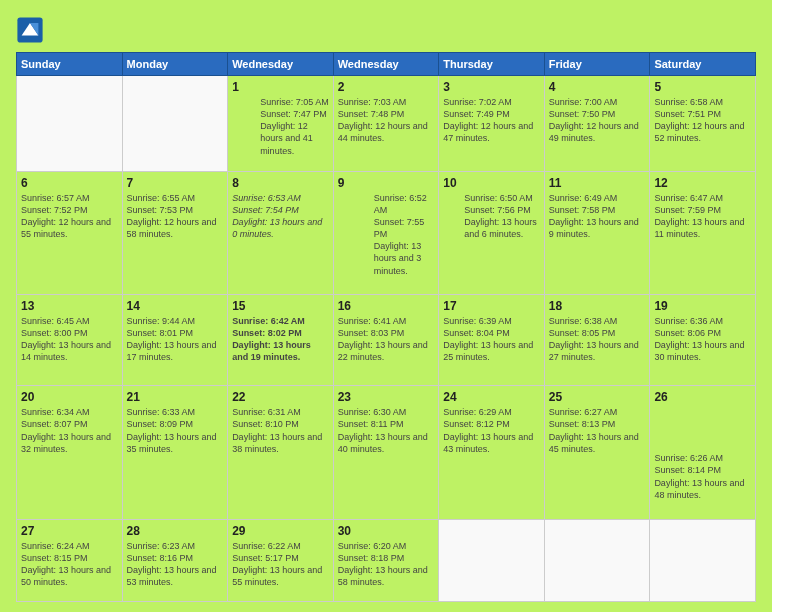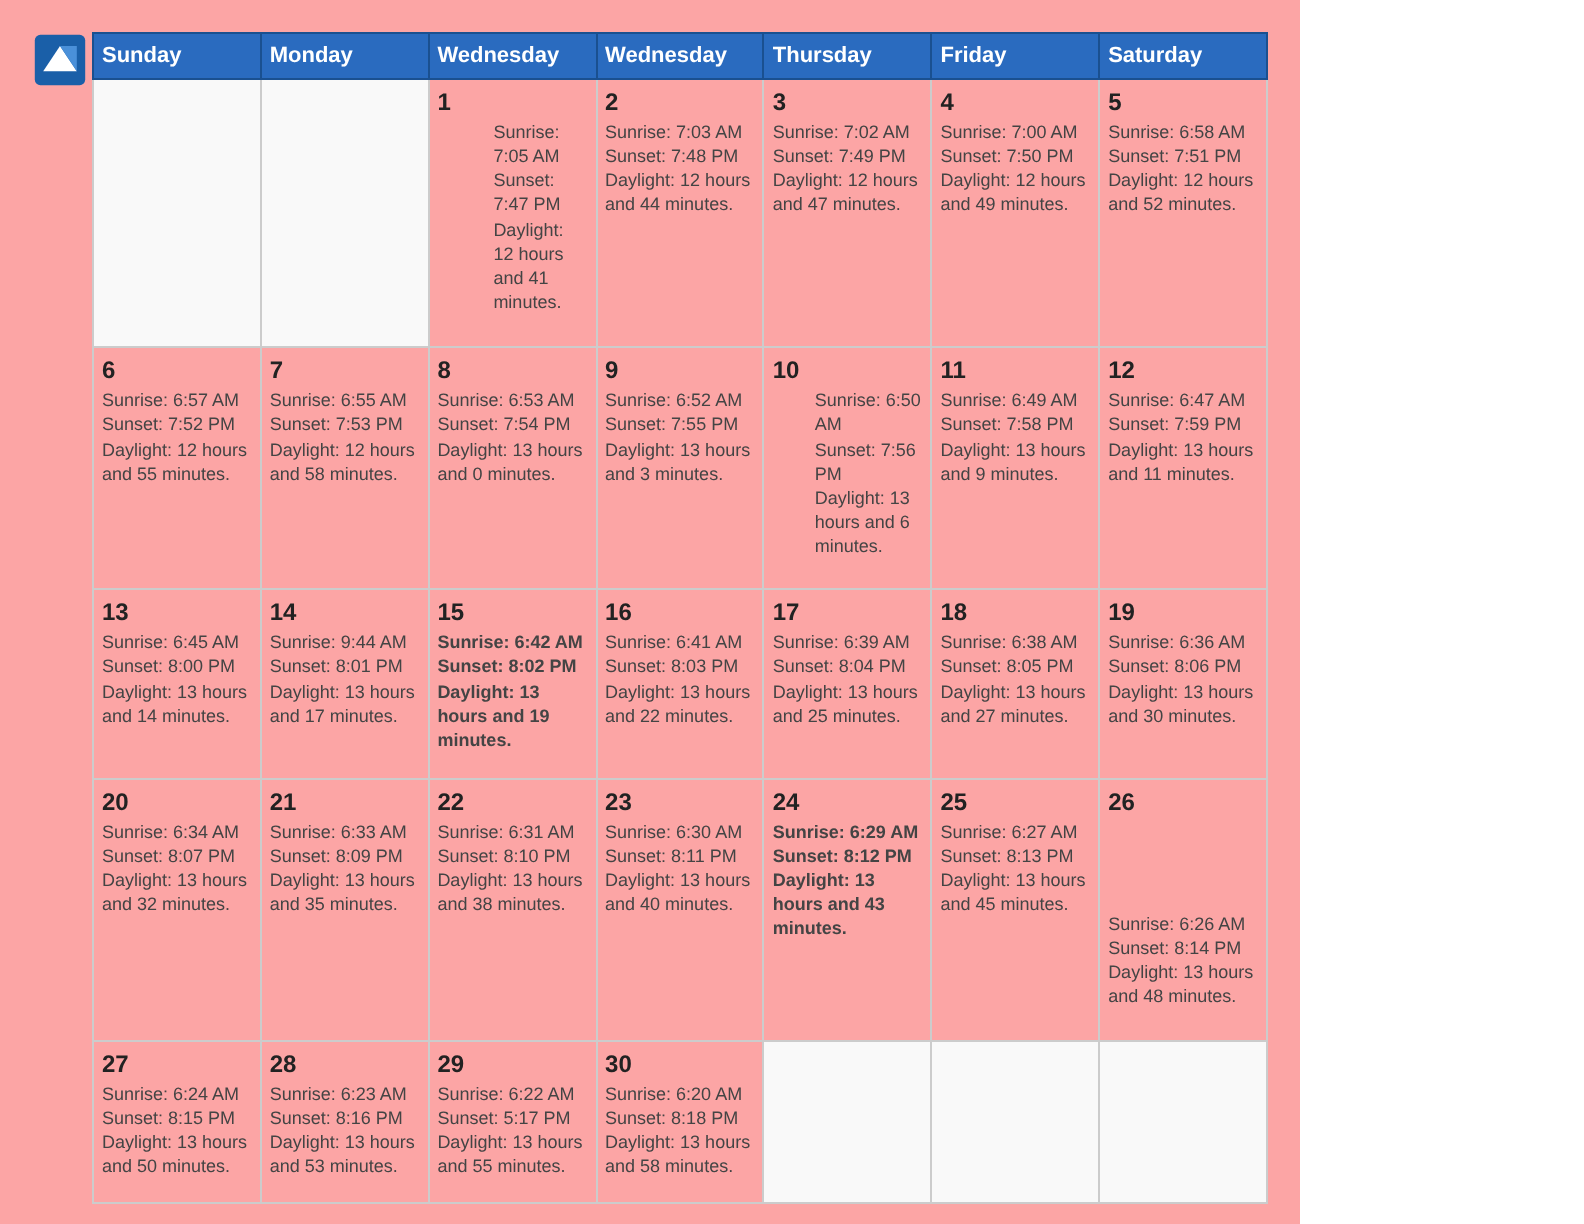--- a/index.html
+++ b/index.html
@@ -4,26 +4,26 @@
   <style>
     * { margin: 0; padding: 0; box-sizing: border-box; }
     body {
       font-family: Arial, sans-serif;
       background: #fff;
       width: 792px;
       height: 612px;
       overflow: hidden;
     }
     .page {
-      width: 650px;
+      width: 772px;
       height: 612px;
-      background: #fca5a5;
+      background: #bef264;
       padding: 16px 16px 10px 16px;
       display: flex;
-      flex-direction: row;
+      flex-direction: column;
     }
     .header {
       display: flex;
       justify-content: space-between;
       align-items: flex-start;
       margin-bottom: 8px;
     }
     .logo {
       display: flex;
       align-items: center;
@@ -180,27 +180,27 @@
 Daylight: 12 hours and 55 minutes.</div>
           </td>
           <td>
             <span class="day-number">7</span>
             <div class="day-info" style="white-space: pre-line;">Sunrise: 6:55 AM
 Sunset: 7:53 PM
 Daylight: 12 hours and 58 minutes.</div>
           </td>
           <td>
             <span class="day-number">8</span>
-            <div class="day-info" style="white-space: pre-line;">Sunrise: 6:53 AM
+            <div class="day-info" style="white-space: pre-line; font-style: italic;">Sunrise: 6:53 AM
 Sunset: 7:54 PM
 Daylight: 13 hours and 0 minutes.</div>
           </td>
           <td>
             <span class="day-number">9</span>
-            <div class="day-info" style="white-space: pre-line;">Sunrise: 6:52 AM
+            <div class="day-info" style="white-space: pre-line; margin-left: 36px;">Sunrise: 6:52 AM
 Sunset: 7:55 PM
 Daylight: 13 hours and 3 minutes.</div>
           </td>
           <td>
             <span class="day-number">10</span>
             <div class="day-info" style="white-space: pre-line; margin-left: 21px;">Sunrise: 6:50 AM
 Sunset: 7:56 PM
 Daylight: 13 hours and 6 minutes.</div>
           </td>
           <td>
@@ -280,21 +280,21 @@
 Daylight: 13 hours and 38 minutes.</div>
           </td>
           <td>
             <span class="day-number">23</span>
             <div class="day-info" style="white-space: pre-line;">Sunrise: 6:30 AM
 Sunset: 8:11 PM
 Daylight: 13 hours and 40 minutes.</div>
           </td>
           <td>
             <span class="day-number">24</span>
-            <div class="day-info" style="white-space: pre-line; font-weight: bold;">Sunrise: 6:29 AM
+            <div class="day-info" style="white-space: pre-line;">Sunrise: 6:29 AM
 Sunset: 8:12 PM
 Daylight: 13 hours and 43 minutes.</div>
           </td>
           <td>
             <span class="day-number">25</span>
             <div class="day-info" style="white-space: pre-line;">Sunrise: 6:27 AM
 Sunset: 8:13 PM
 Daylight: 13 hours and 45 minutes.</div>
           </td>
           <td>

